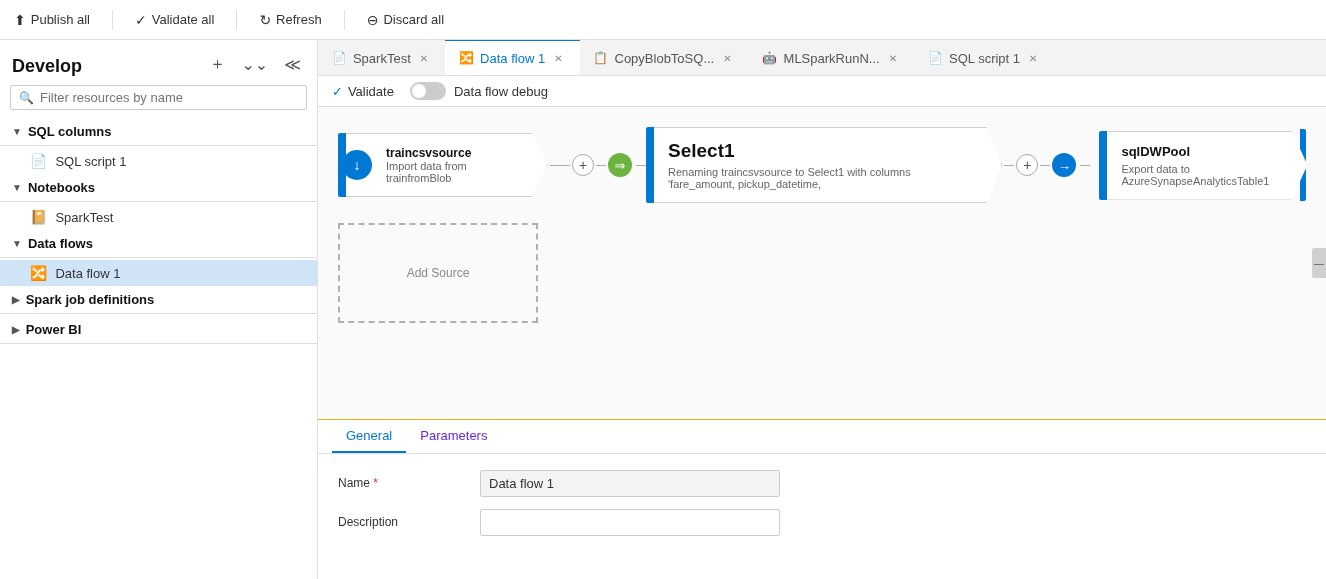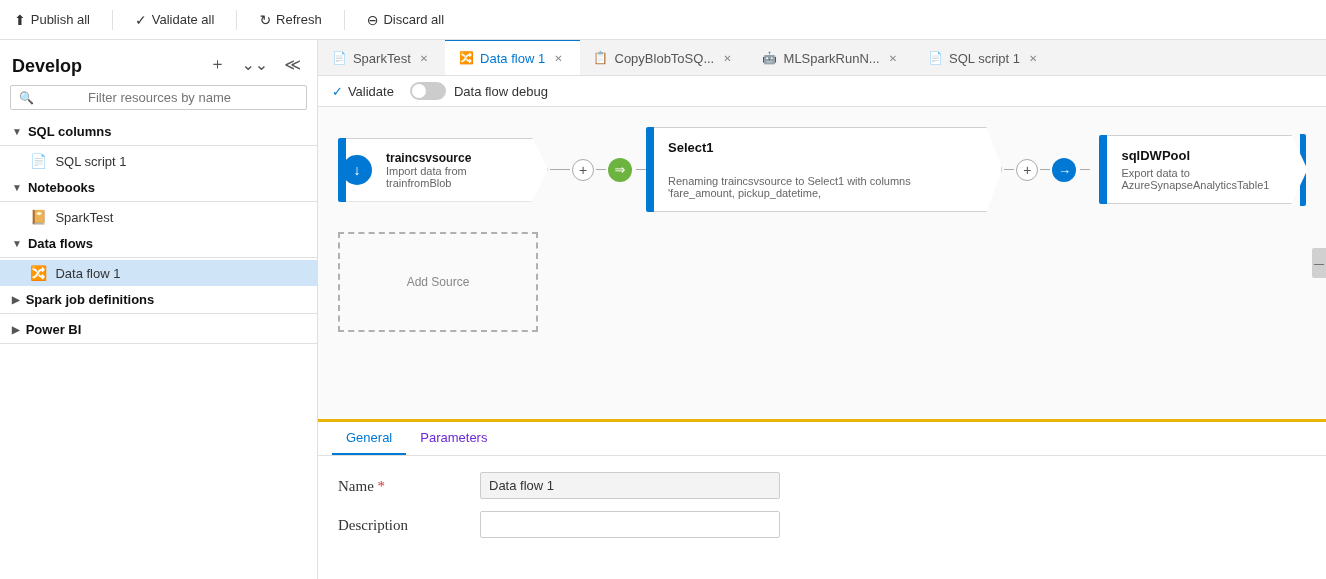--- a/index.html
+++ b/index.html
@@ -59,21 +59,21 @@
     .sidebar-search {
       margin: 0 10px 8px;
       display: flex;
       align-items: center;
       border: 1px solid #ccc;
       border-radius: 2px;
       padding: 4px 8px;
       gap: 6px;
     }
     .sidebar-search input {
-      border: none; outline: none; font-size: 13px; flex: 1; color: #555; margin-left: 48px;
+      border: none; outline: none; font-size: 13px; flex: 1; color: #555;
     }
     .sidebar-search .search-icon { color: #888; font-size: 12px; }
 
     .sidebar-section {
       padding: 0;
     }
     .sidebar-section-header {
       display: flex; align-items: center; gap: 6px;
       padding: 6px 12px; cursor: pointer; font-size: 13px; font-weight: 600;
       color: #111;
@@ -170,21 +170,21 @@
       border: 2px dashed #b0b0b0;
       width: 200px; height: 100px;
       display: flex; align-items: center; justify-content: center;
       font-size: 12px; color: #888; cursor: pointer;
       background: transparent;
       margin-top: 10px;
     }
 
     
     .bottom-panel {
-      border-top: 3px solid #eab308;
+      border-top: 1px solid #eab308;
       background: #fff;
       min-height: 160px;
     }
     .bottom-tabs {
       display: flex; border-bottom: 1px solid #e0e0e0;
       padding: 0 14px;
     }
     .bottom-tab {
       padding: 8px 14px; cursor: pointer; font-size: 13px; color: #6d28d9;
       border-bottom: 2px solid transparent;
@@ -192,21 +192,21 @@
     .bottom-tab.active {
       color: #0078d4; border-bottom: 2px solid #0078d4; font-weight: 500;
     }
     .bottom-content {
       padding: 16px 20px;
     }
     .form-row {
       display: flex; align-items: flex-start; gap: 12px; margin-bottom: 12px;
     }
     .form-label {
-      min-width: 130px; font-size: 15px; color: #333; padding-top: 6px; font-family: Liberation Serif, serif;
+      min-width: 130px; font-size: 12px; color: #333; padding-top: 6px;
     }
     .form-label .required { color: #d13438; }
     .form-input {
       width: 300px; padding: 5px 8px; border: 1px solid #ccc;
       border-radius: 2px; font-size: 13px; background: #f3f3f3; color: #333;
     }
   </style>
 </head>
 <body>
 
@@ -369,21 +369,21 @@
 
           <div style="display:flex;align-items:center;">
             <div style="width:24px;height:24px;background:#6db33f;border-radius:50%;display:flex;align-items:center;justify-content:center;color:#fff;font-size:13px;margin-right:4px;">⇒</div>
             <div style="width:10px;height:1px;background:#aaa;"></div>
           </div>
 
           <div style="display:flex;align-items:center;">
             <div style="display:flex;align-items:stretch; min-width:230px; position:relative;">
               <div style="width:8px;background:#0078d4;border-radius:2px 0 0 2px;"></div>
               <div style="background:#fff;border:1px solid #d0d0d0;border-left:none;padding:12px 28px 12px 14px;flex:1;clip-path:polygon(0 0, calc(100% - 16px) 0, 100% 50%, calc(100% - 16px) 100%, 0 100%);">
-                <div style="font-weight:600;font-size:13px;color:#111;margin-bottom:20px;">Select1</div>
+                <div style="font-weight:600;font-size:19px;color:#111;margin-bottom:4px;">Select1</div>
                 <div style="font-size:11px;color:#666;">Renaming traincsvsource to Select1 with columns 'fare_amount, pickup_datetime,</div>
               </div>
             </div>
 
             <div style="display:flex;align-items:center;gap:2px;margin:0 2px;">
               <div style="width:10px;height:1px;background:#aaa;"></div>
               <div style="width:22px;height:22px;border-radius:50%;border:1px solid #aaa;display:flex;align-items:center;justify-content:center;font-size:14px;color:#555;cursor:pointer;background:#fff;">+</div>
               <div style="width:10px;height:1px;background:#aaa;"></div>
             </div>
           </div>

